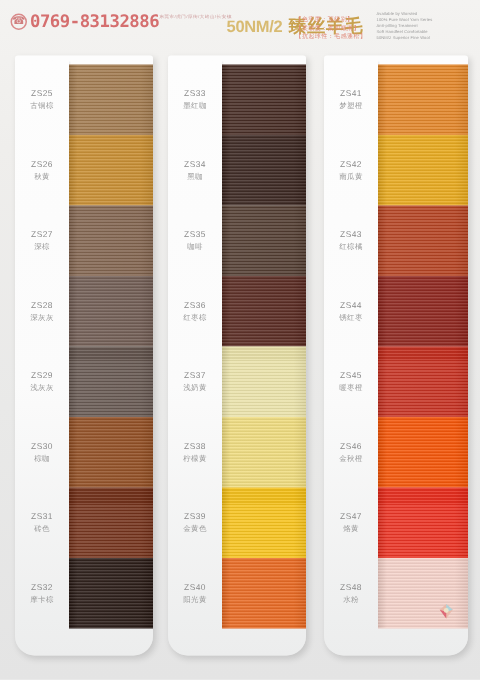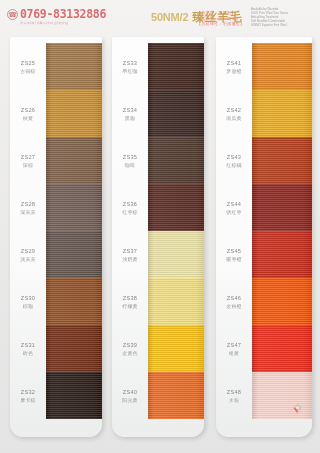--- a/index.html
+++ b/index.html
@@ -26,21 +26,21 @@
     position: absolute; left: 7px; top: 8px;
     display: flex; align-items: flex-start; gap: 2px;
   }
   .phone-icon {
     width: 11px; height: 11px; border-radius: 50%;
     border: 1.2px solid #d98a8a;
     color: #d07d7d; font-size: 7px; line-height: 9px;
     text-align: center; margin-top: 1px;
     flex: 0 0 auto;
   }
-  .phone-text { display: flex; flex-direction: column; }
+  .phone-text { display: flex; flex-direction: row; }
   .phone-num {
     font-size: 11.5px; font-weight: bold; color: #d56f6f;
     letter-spacing: -0.3px; line-height: 12px;
     font-family: "DejaVu Sans Mono", monospace;
   }
   .phone-sub {
     font-size: 3.2px; color: #cfa0a0; letter-spacing: 0.2px;
     line-height: 5px; margin-top: 1px;
     transform: scaleY(0.9);
   }

